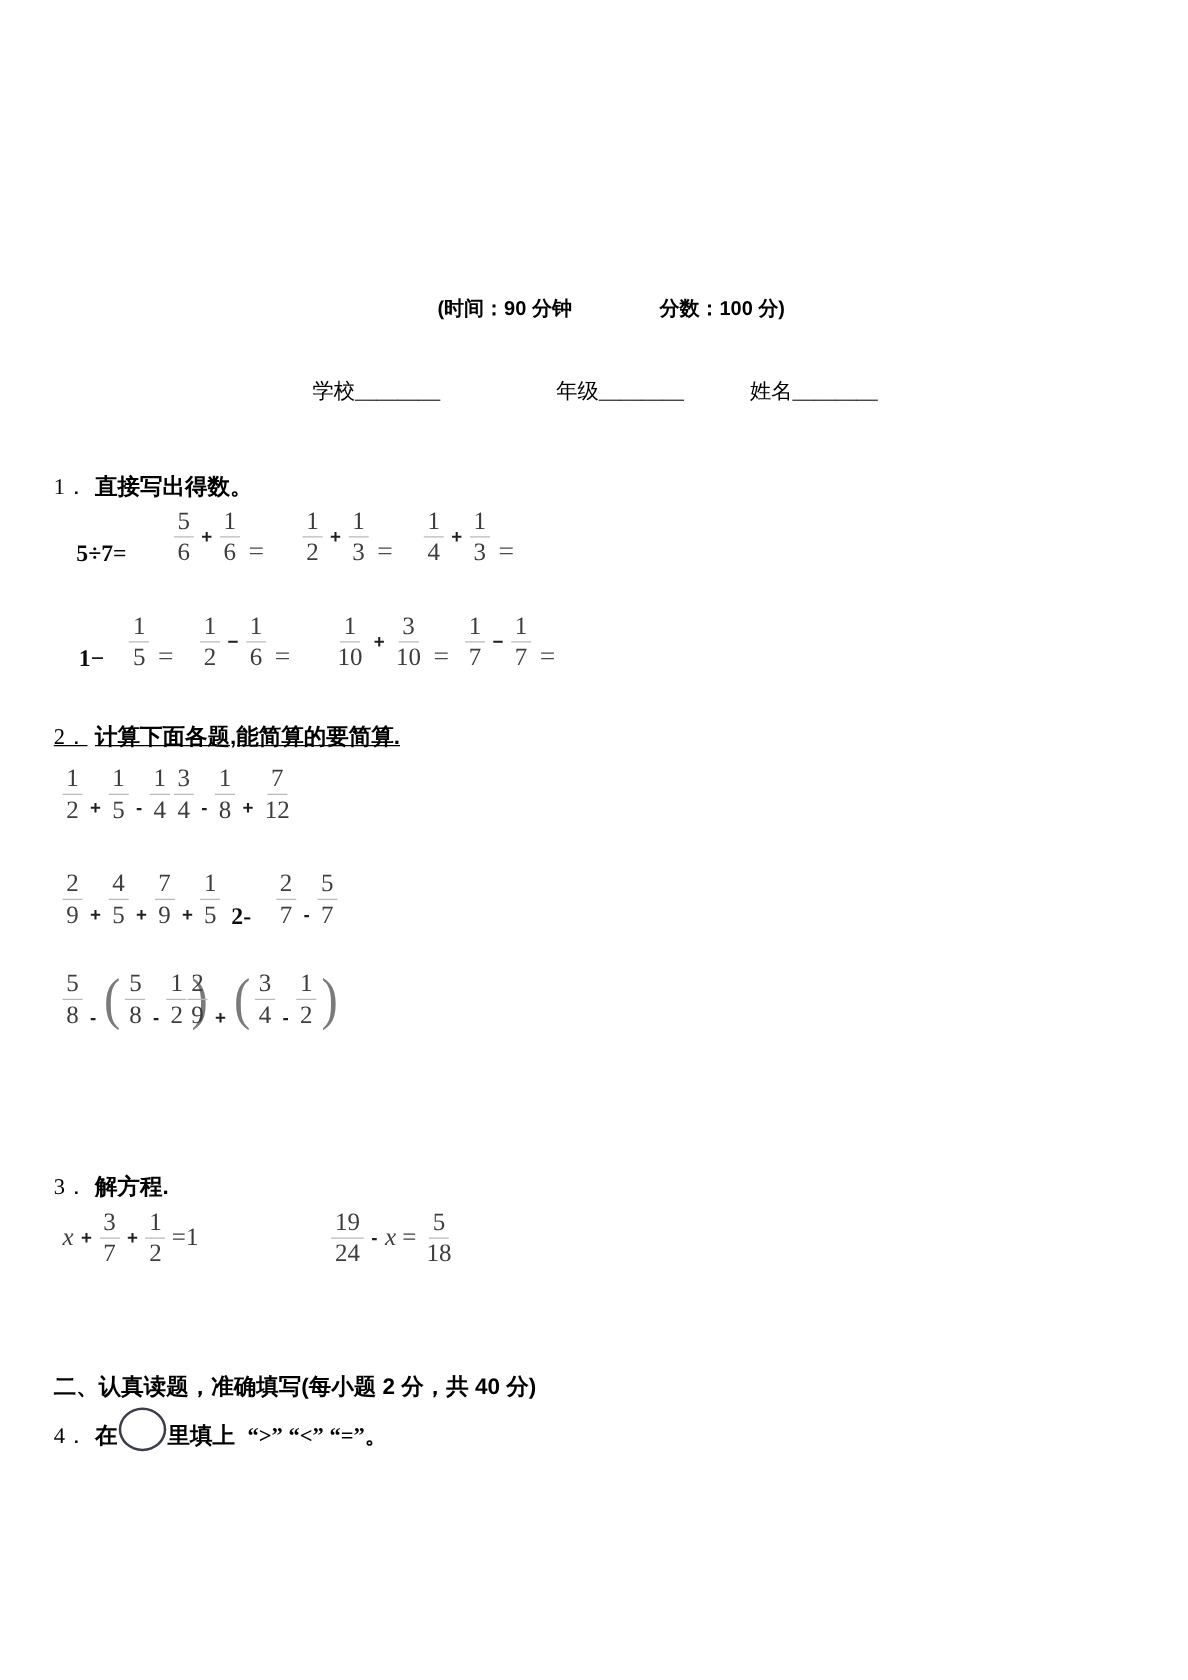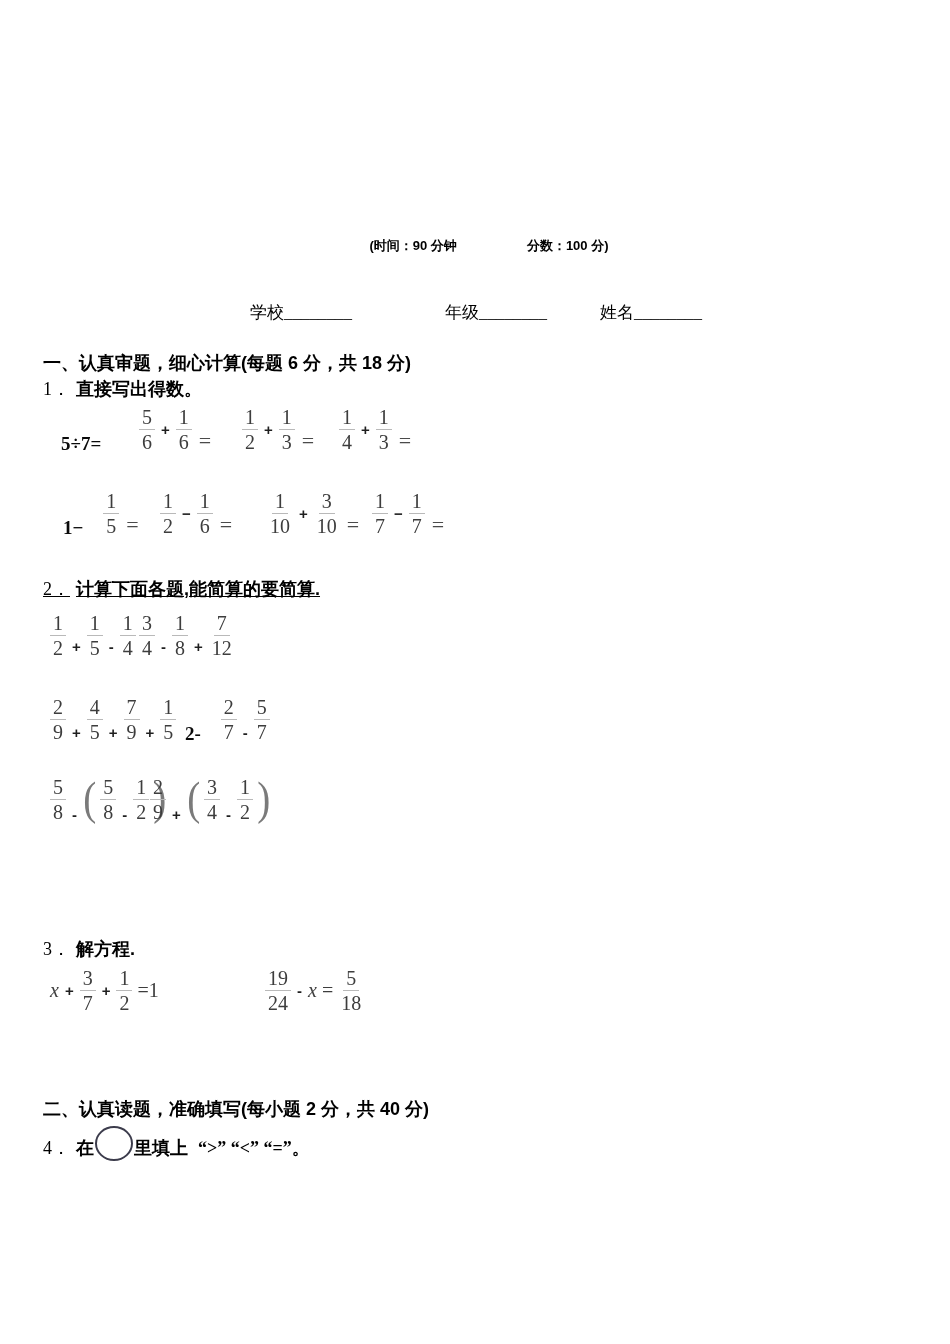--- a/index.html
+++ b/index.html
@@ -10,21 +10,21 @@
   
   .title{
     position:absolute;top:105px;left:0;right:0;text-align:center;
     font-family:"Liberation Sans","DejaVu Sans",sans-serif;
     font-size:25px;font-weight:700;color:#000;letter-spacing:0.5px;
   }
   .meta-line{
     position:absolute;top:237px;left:0;right:0;
     display:flex;justify-content:center;gap:70px;
     font-family:"Liberation Sans","DejaVu Sans",sans-serif;
-    font-size:13px;font-weight:700;color:#000;padding-left:28px;
+    font-size:16px;font-weight:700;color:#000;padding-left:28px;
   }
   .school-line{position:absolute;top:301px;left:0;right:0;height:26px;font-size:17px;}
   .school-line span{position:absolute;top:0;}
   .fld-school{left:250px;} .fld-grade{left:445px;} .fld-name{left:600px;}
   
   .sec-heading{
     position:absolute;left:43px;
     font-family:"Liberation Sans","DejaVu Sans",sans-serif;
     font-size:18px;font-weight:700;color:#000;
   }
@@ -86,21 +86,20 @@
     <span>(时间：90 分钟</span>
     <span>分数：100 分)</span>
   </div>
 
   <div class="school-line">
     <span class="fld-school">学校________</span>
     <span class="fld-grade">年级________</span>
     <span class="fld-name">姓名________</span>
   </div>
 
-  <div class="sec-heading" id="sec1">一、认真审题，细心计算(每题 6 分，共 18 分)</div>
 
   <div class="item-line" id="q1">
     <span class="inum">1．</span><span class="itxt">直接写出得数。</span>
   </div>
 
   <div class="mrow" id="r1">
       <div class="mcell">
         <span class="tok-t">5÷7=</span>
       </div>
       <div class="mcell">

